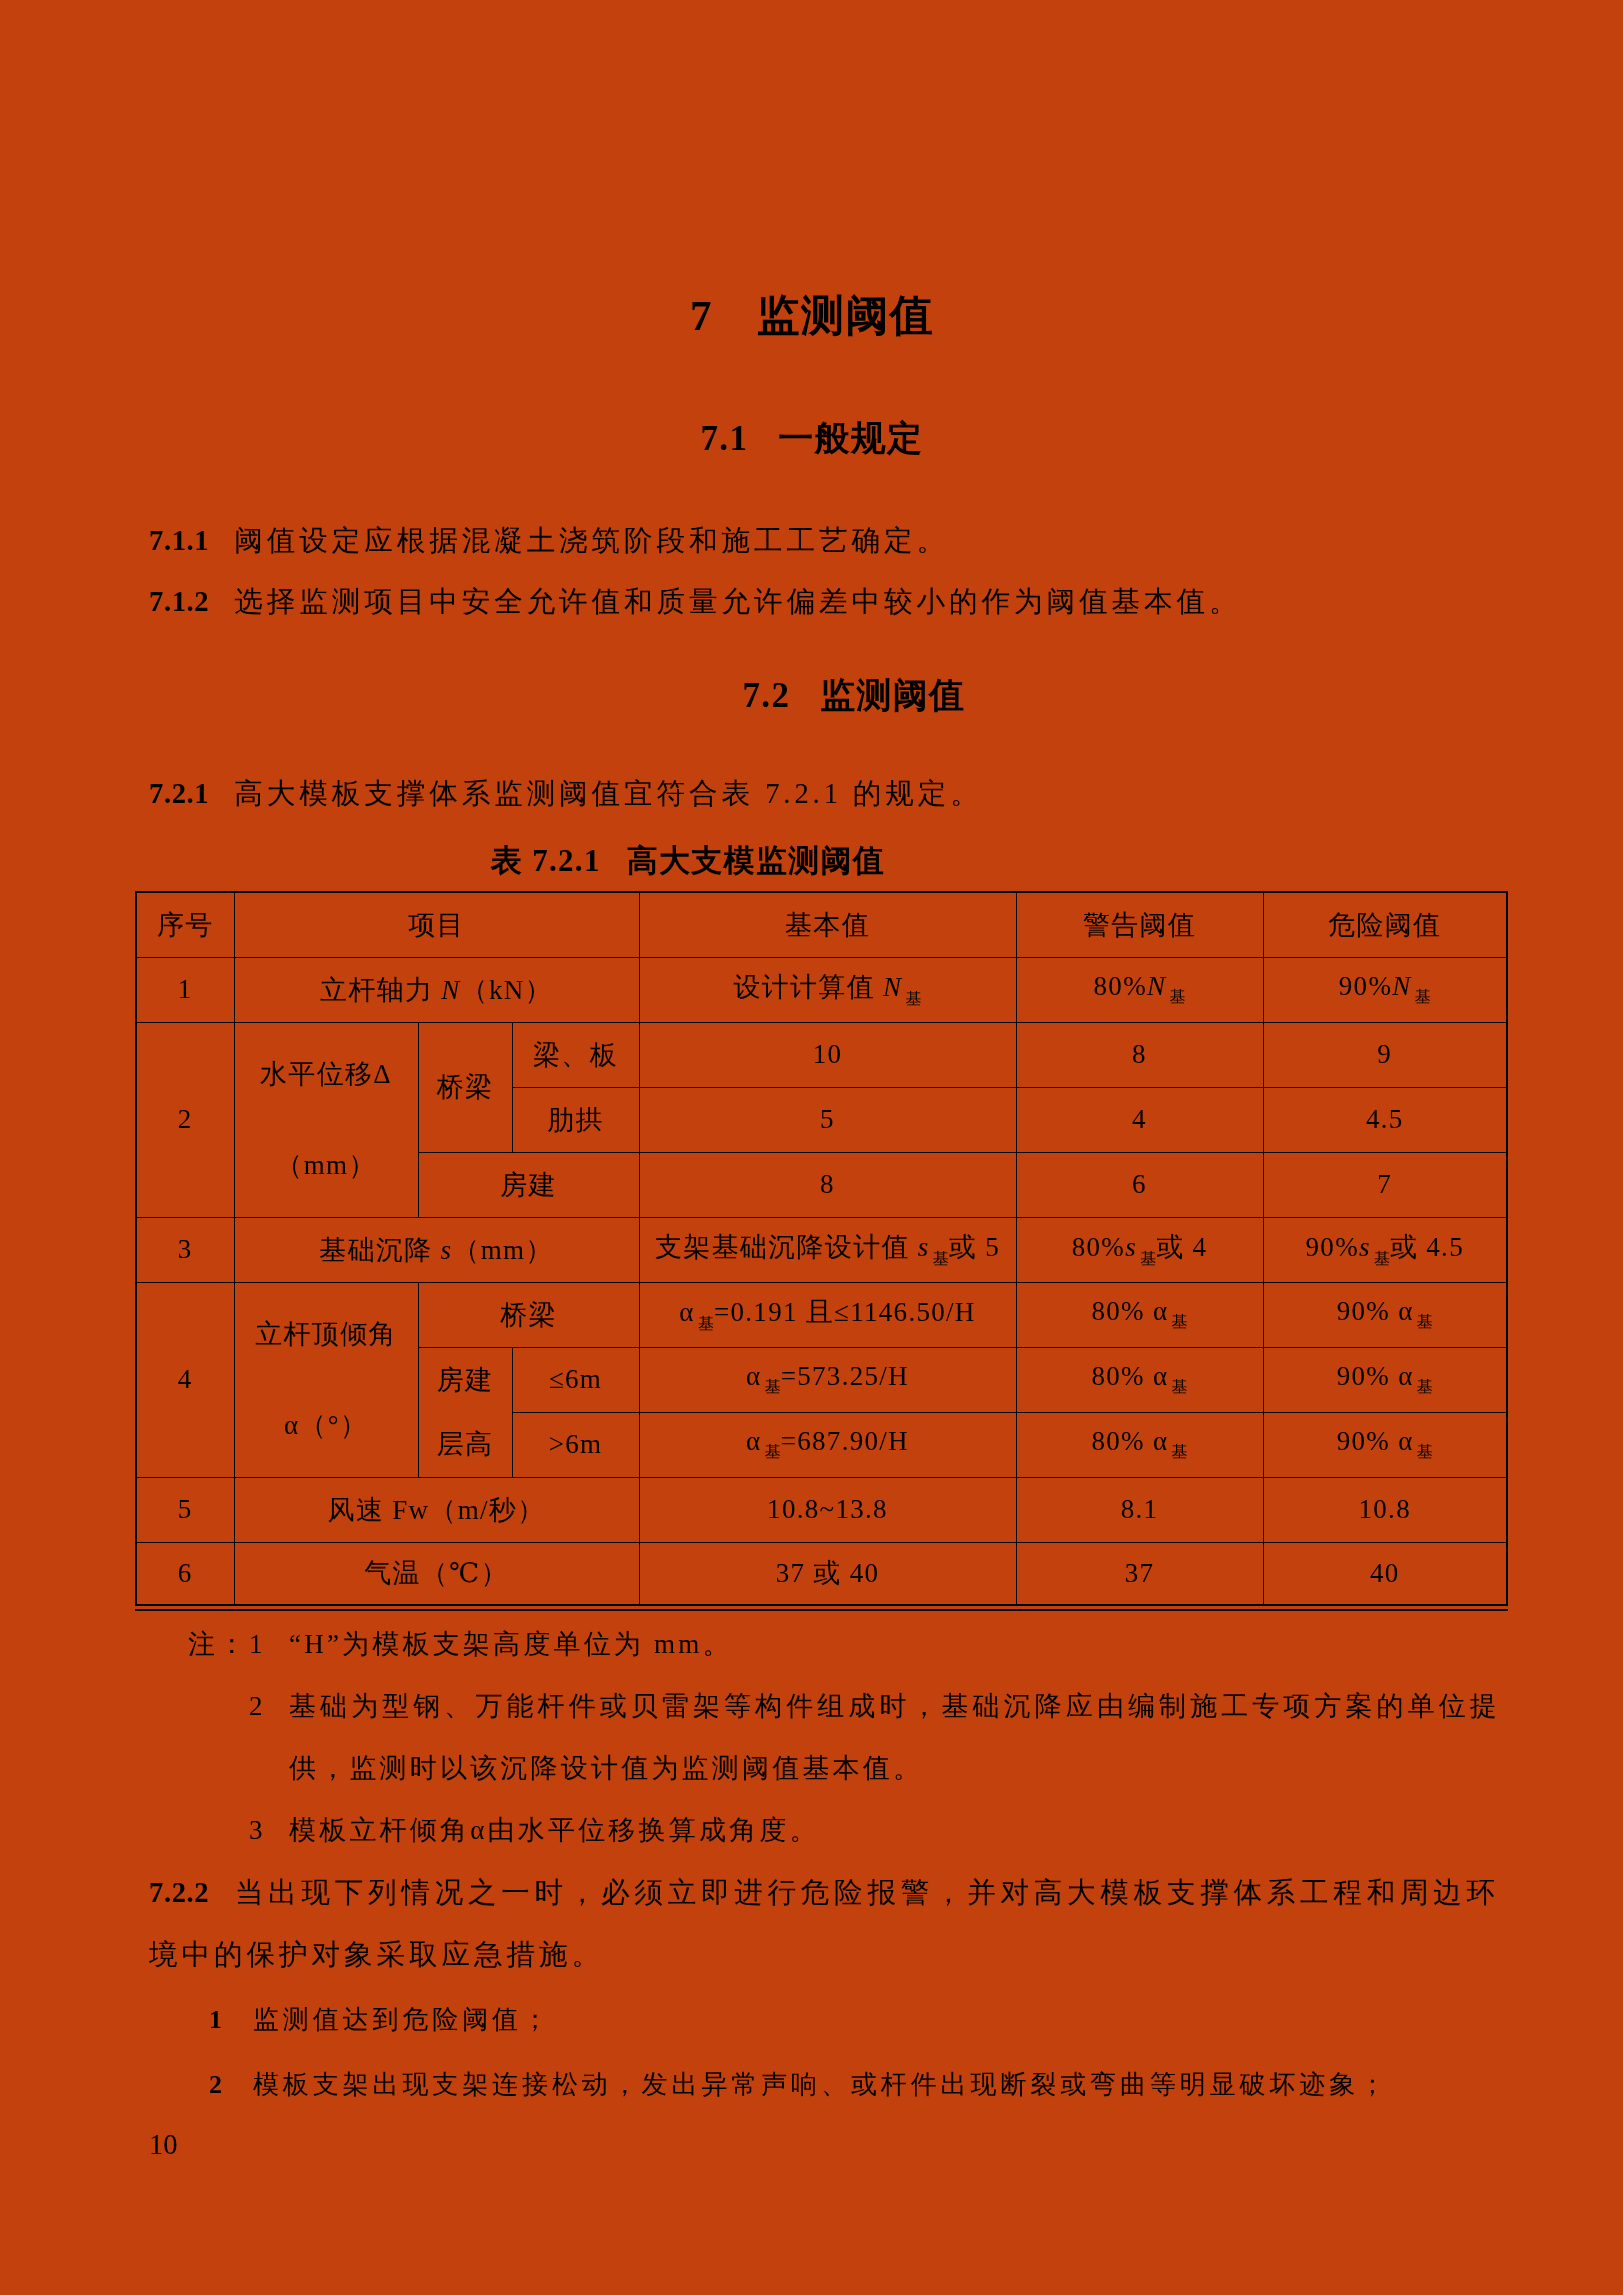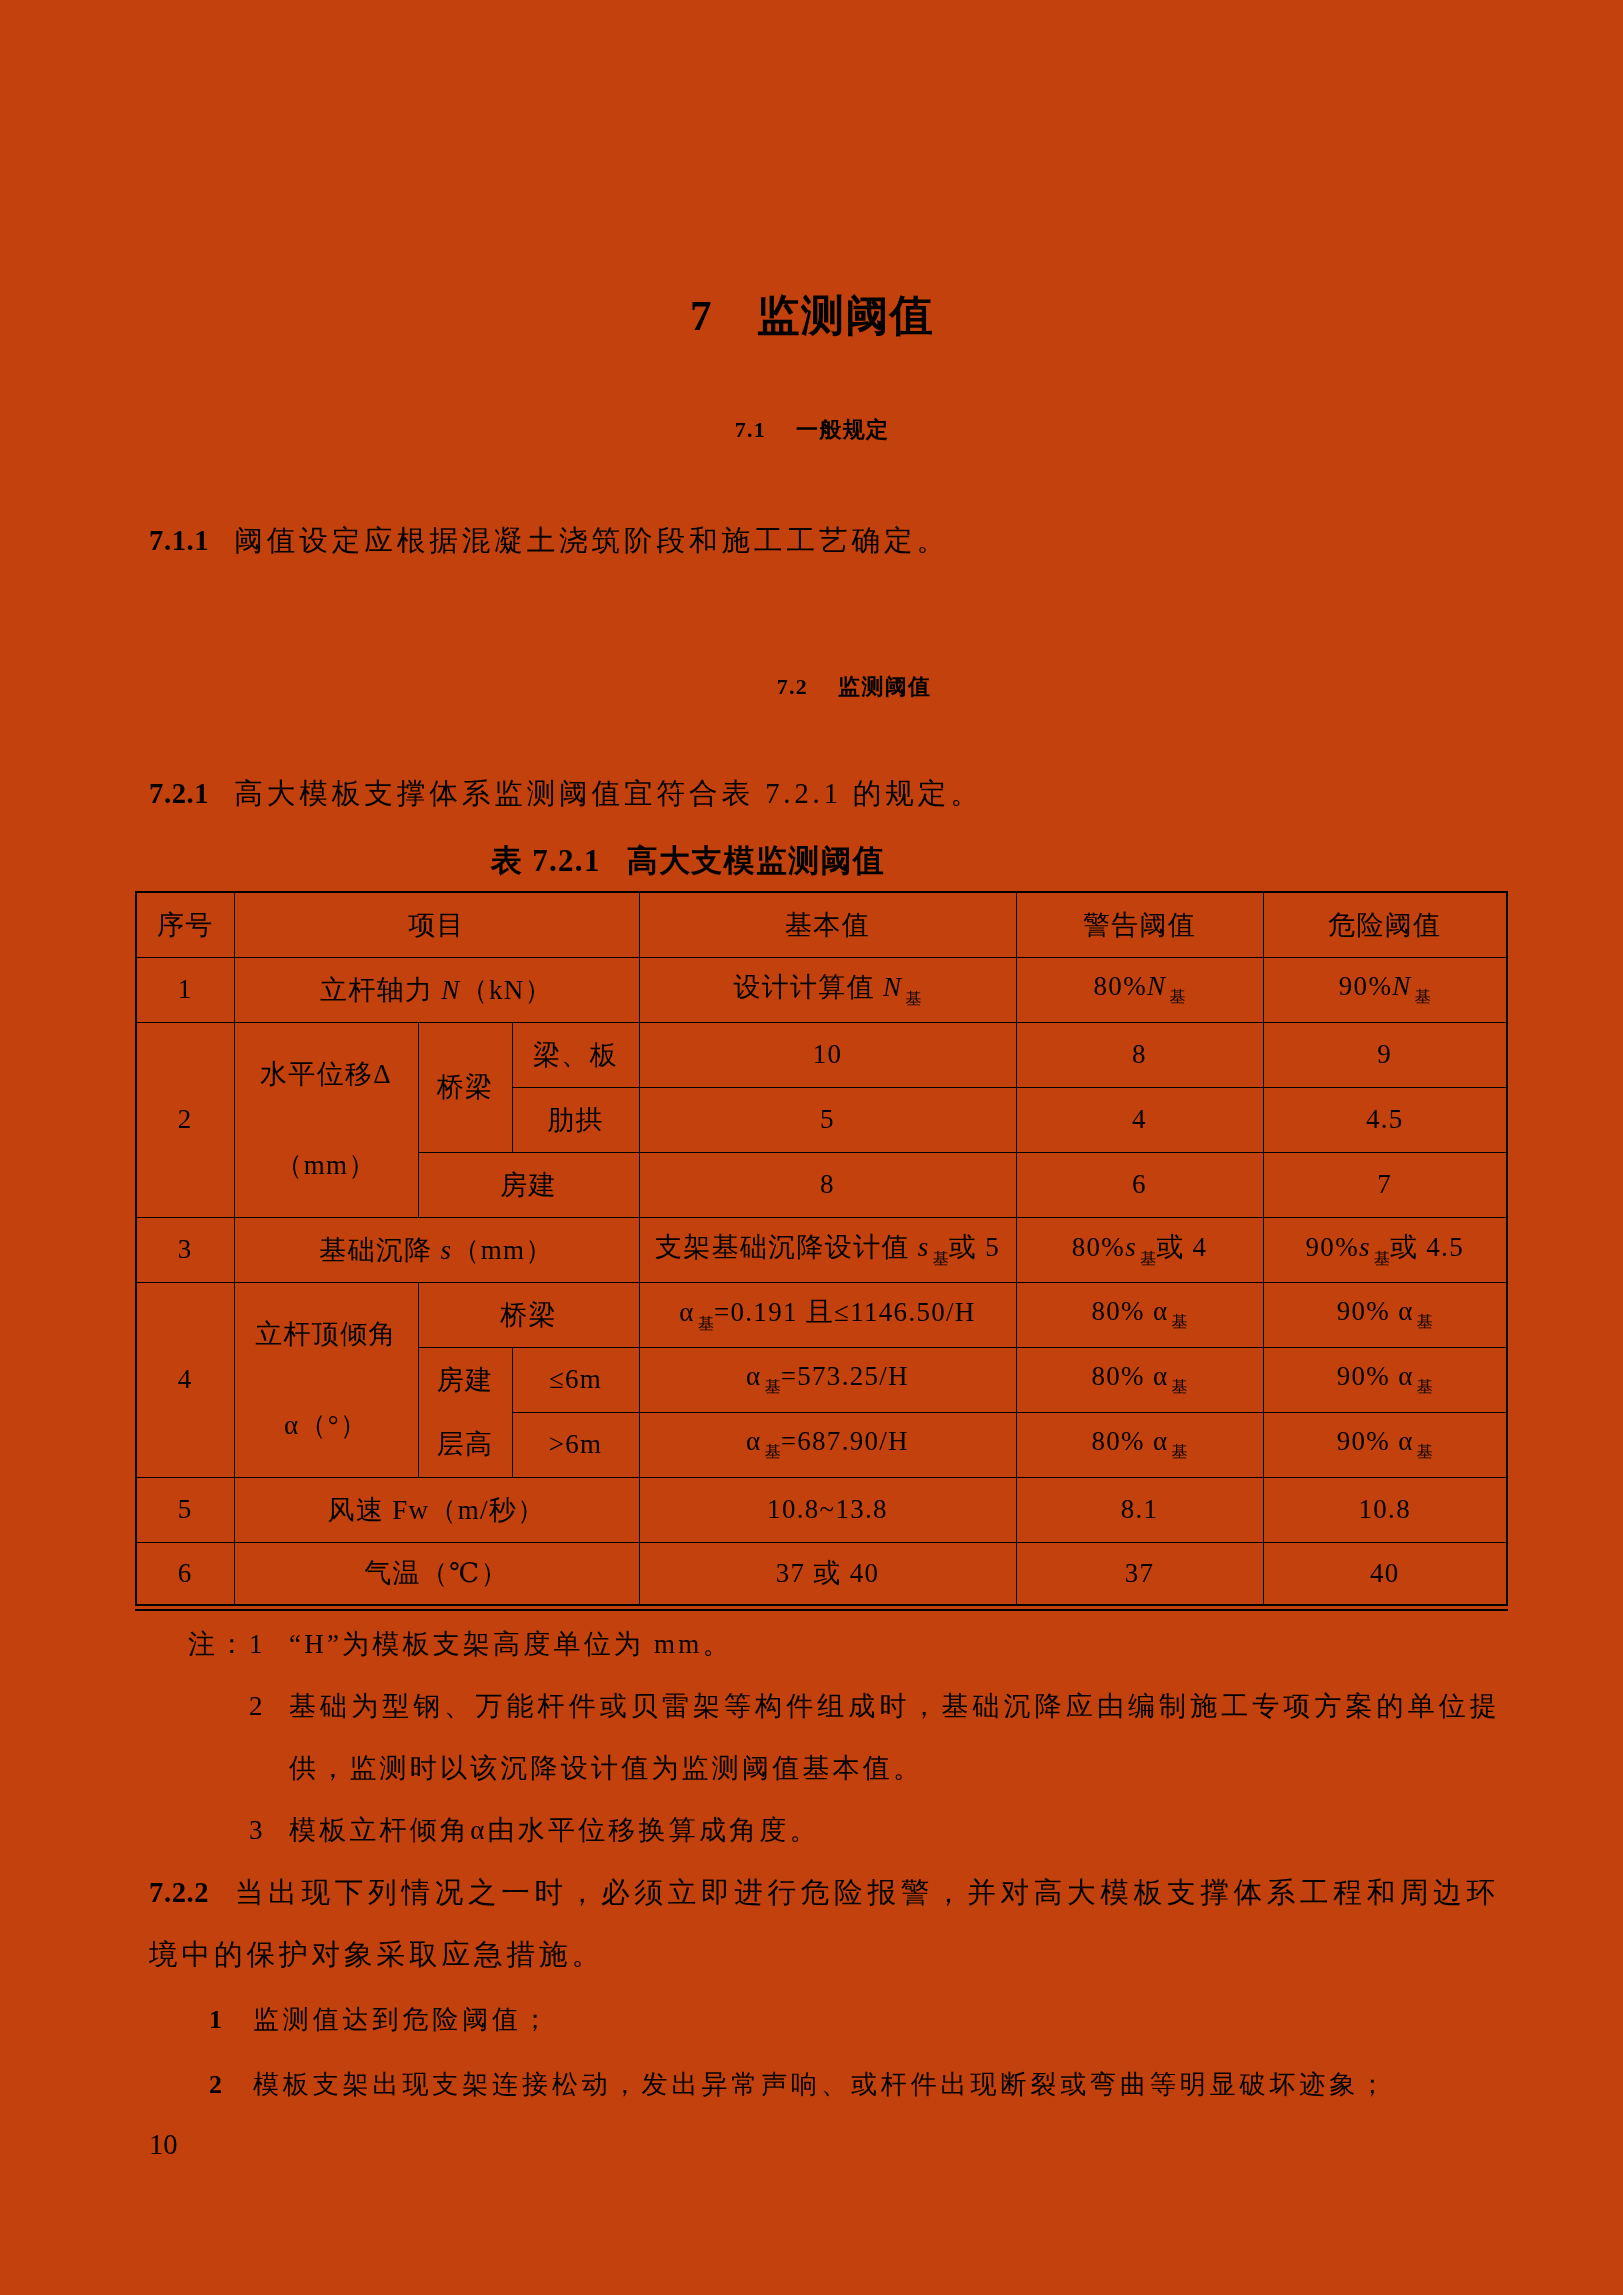--- a/index.html
+++ b/index.html
@@ -5,21 +5,21 @@
   html,body{margin:0;padding:0;background:#e8e8e8;}
   .page{
     position:relative;width:1624px;height:2295px;background:#c2410c;
     font-family:"Liberation Serif","DejaVu Serif",serif;color:#000;
     overflow:hidden;
   }
   .abs{position:absolute;}
   
   .h1{left:0;width:1624px;top:287px;text-align:center;font-size:43px;font-weight:700;letter-spacing:1.3px;}
   .h1 .num{margin-right:44px;}
-  .h2{left:0;width:1624px;text-align:center;font-size:22px;font-weight:700;letter-spacing:1.3px;}
+  .h2{left:0;width:1624px;text-align:center;font-size:35px;font-weight:700;letter-spacing:1.3px;}
   .h2 .num{margin-right:30px;}
   .h2a{top:415px;}
   .h2b{top:672px;padding-left:42px;}
   
   .clause{left:149px;width:1350px;font-size:28.6px;line-height:62px;letter-spacing:3.9px;text-align:justify;margin:0;}
   .clabel{font-weight:700;letter-spacing:0.6px;margin-right:25px;}
   .item{left:149px;width:1350px;font-size:26px;line-height:62px;letter-spacing:3.9px;margin:0;padding-left:60px;box-sizing:border-box;}
   .inum{font-weight:700;margin-right:27px;}
   
   .tcaption{left:8px;width:1360px;top:840px;text-align:center;font-size:31px;font-weight:700;letter-spacing:1.3px;}
@@ -54,20 +54,23 @@
   </div>
 
   <div class="abs h2 h2a">
     <span class="num">7.1</span><span>一般规定</span>
   </div>
 
   <p class="abs clause" style="top:510px">
     <b class="clabel">7.1.1</b><span>阈值设定应根据混凝土浇筑阶段和施工工艺确定。</span>
   </p>
 
+  <p class="abs clause" style="top:571px">
+    <b class="clabel">7.1.2</b><span>选择监测项目中安全允许值和质量允许偏差中较小的作为阈值基本值。</span>
+  </p>
 
   <div class="abs h2 h2b">
     <span class="num">7.2</span><span>监测阈值</span>
   </div>
 
   <p class="abs clause" style="top:763px">
     <b class="clabel">7.2.1</b><span>高大模板支撑体系监测阈值宜符合表 7.2.1 的规定。</span>
   </p>
 
   <div class="abs tcaption">

